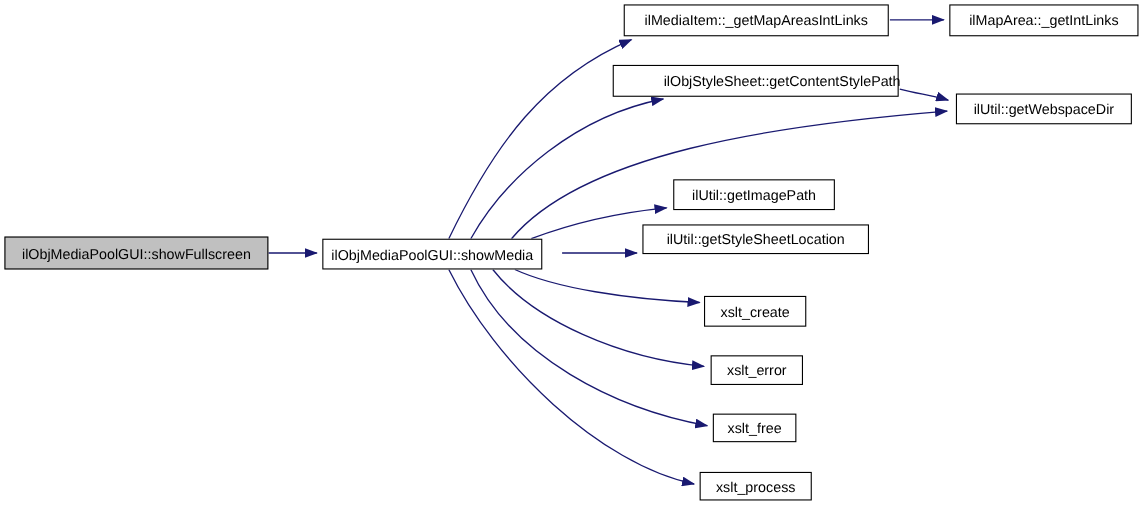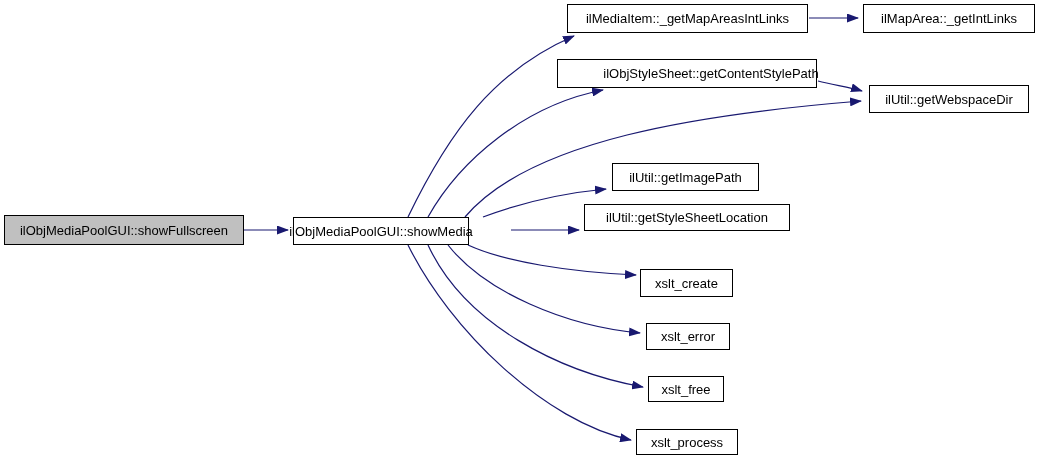--- a/index.html
+++ b/index.html
@@ -63,21 +63,21 @@
         <path class="edge" d="M 428 245 C 465 325 560 372 643 387" stroke="#191970" marker-end="url(#arrowhead)"></path>
         <path class="edge" d="M 408 245 C 450 330 545 422 631 440" stroke="#191970" marker-end="url(#arrowhead)"></path>
         <path class="edge" d="M 809 18 L 858 18" stroke="#191970" marker-end="url(#arrowhead)"></path>
         <path class="edge" d="M 818 81 C 833 85 849 87 862 91" stroke="#191970" marker-end="url(#arrowhead)"></path>
       </g>
   </svg>
 
 <div class="node" style="left: 4px; top: 215px; width: 240px; height: 30px; background: rgb(192, 192, 192); border-color: rgb(0, 0, 0); color: rgb(0, 0, 0);">
       <span>ilObjMediaPoolGUI::showFullscreen</span>
     </div>
-    <div class="node" style="left: 293px; top: 217px; width: 176px; height: 28px; background: rgb(255, 255, 255); border-color: rgb(0, 0, 0); color: rgb(0, 0, 0);">
+    <div class="node" style="left: 293px; top: 217px; width: 200px; height: 28px; background: rgb(255, 255, 255); border-color: rgb(0, 0, 0); color: rgb(0, 0, 0);">
       <span>ilObjMediaPoolGUI::showMedia</span>
     </div>
     <div class="node" style="left: 567px; top: 4px; width: 241px; height: 29px; background: rgb(255, 255, 255); border-color: rgb(0, 0, 0); color: rgb(0, 0, 0);">
       <span>ilMediaItem::_getMapAreasIntLinks</span>
     </div>
     <div class="node" style="left: 863px; top: 4px; width: 172px; height: 29px; background: rgb(255, 255, 255); border-color: rgb(0, 0, 0); color: rgb(0, 0, 0);">
       <span>ilMapArea::_getIntLinks</span>
     </div>
     <div class="node" style="left: 557px; top: 59px; width: 260px; height: 29px; background: rgb(255, 255, 255); border-color: rgb(0, 0, 0); color: rgb(0, 0, 0); padding-left: 48px;">
       <span>ilObjStyleSheet::getContentStylePath</span>

